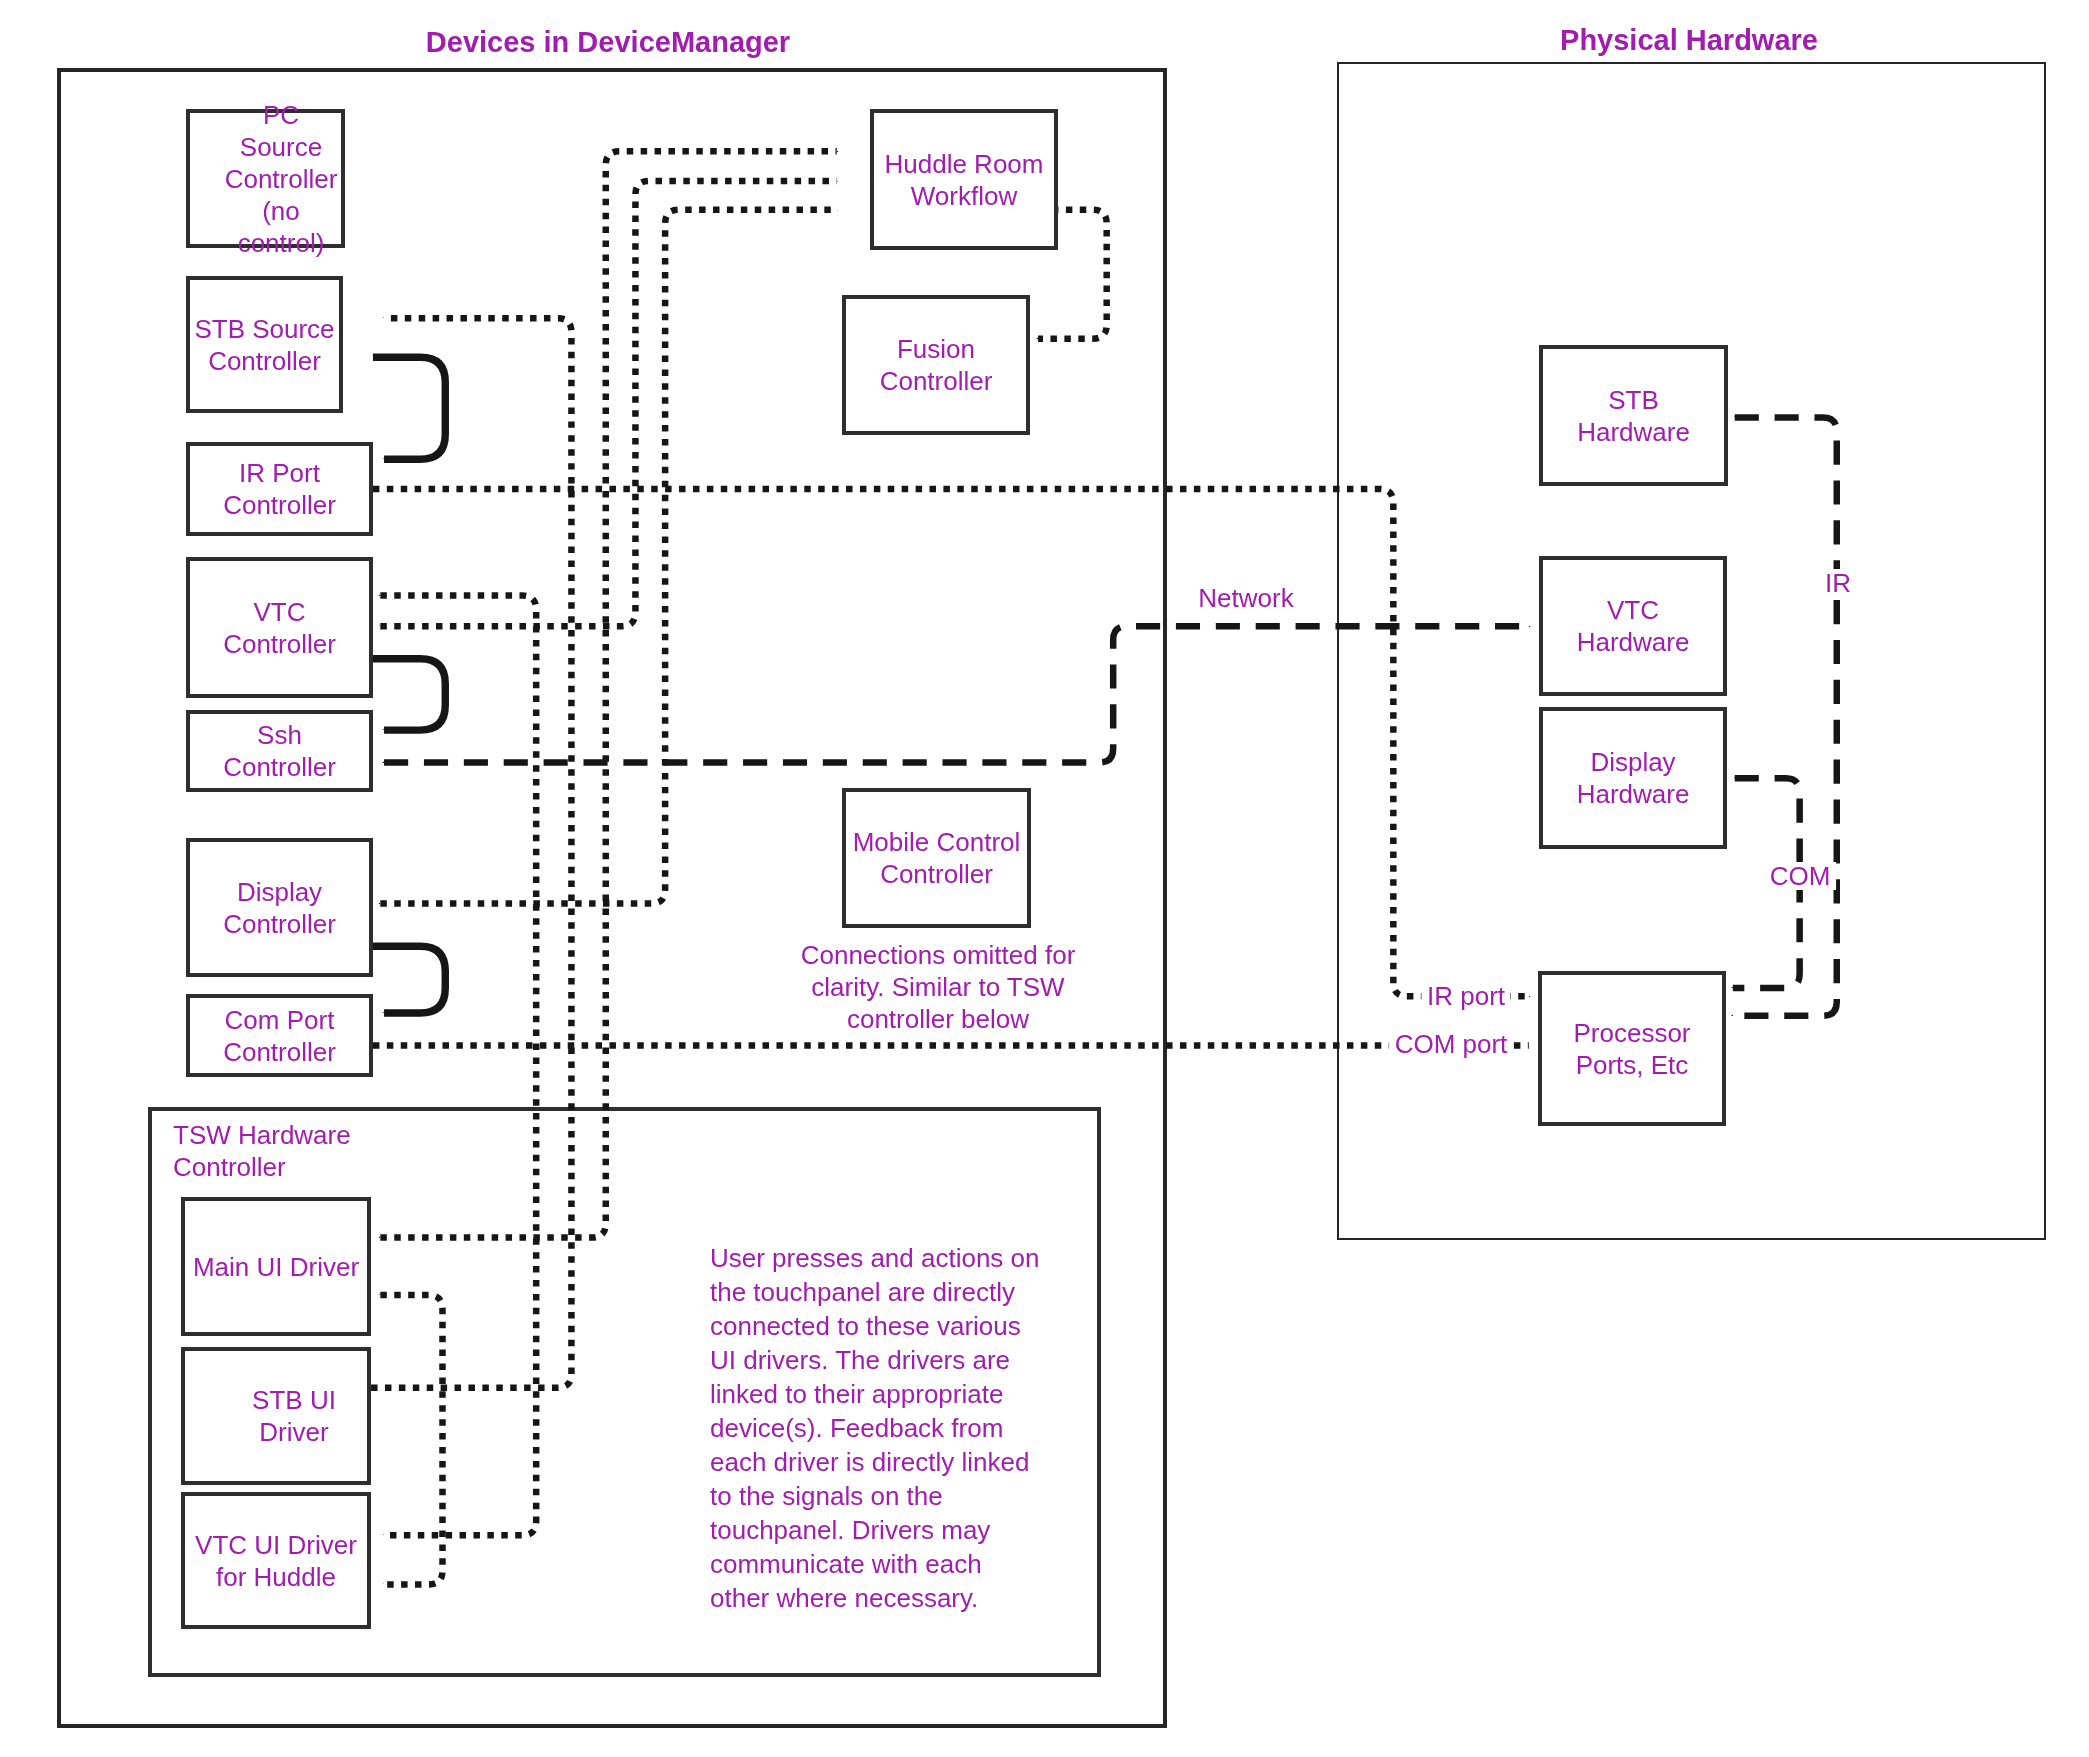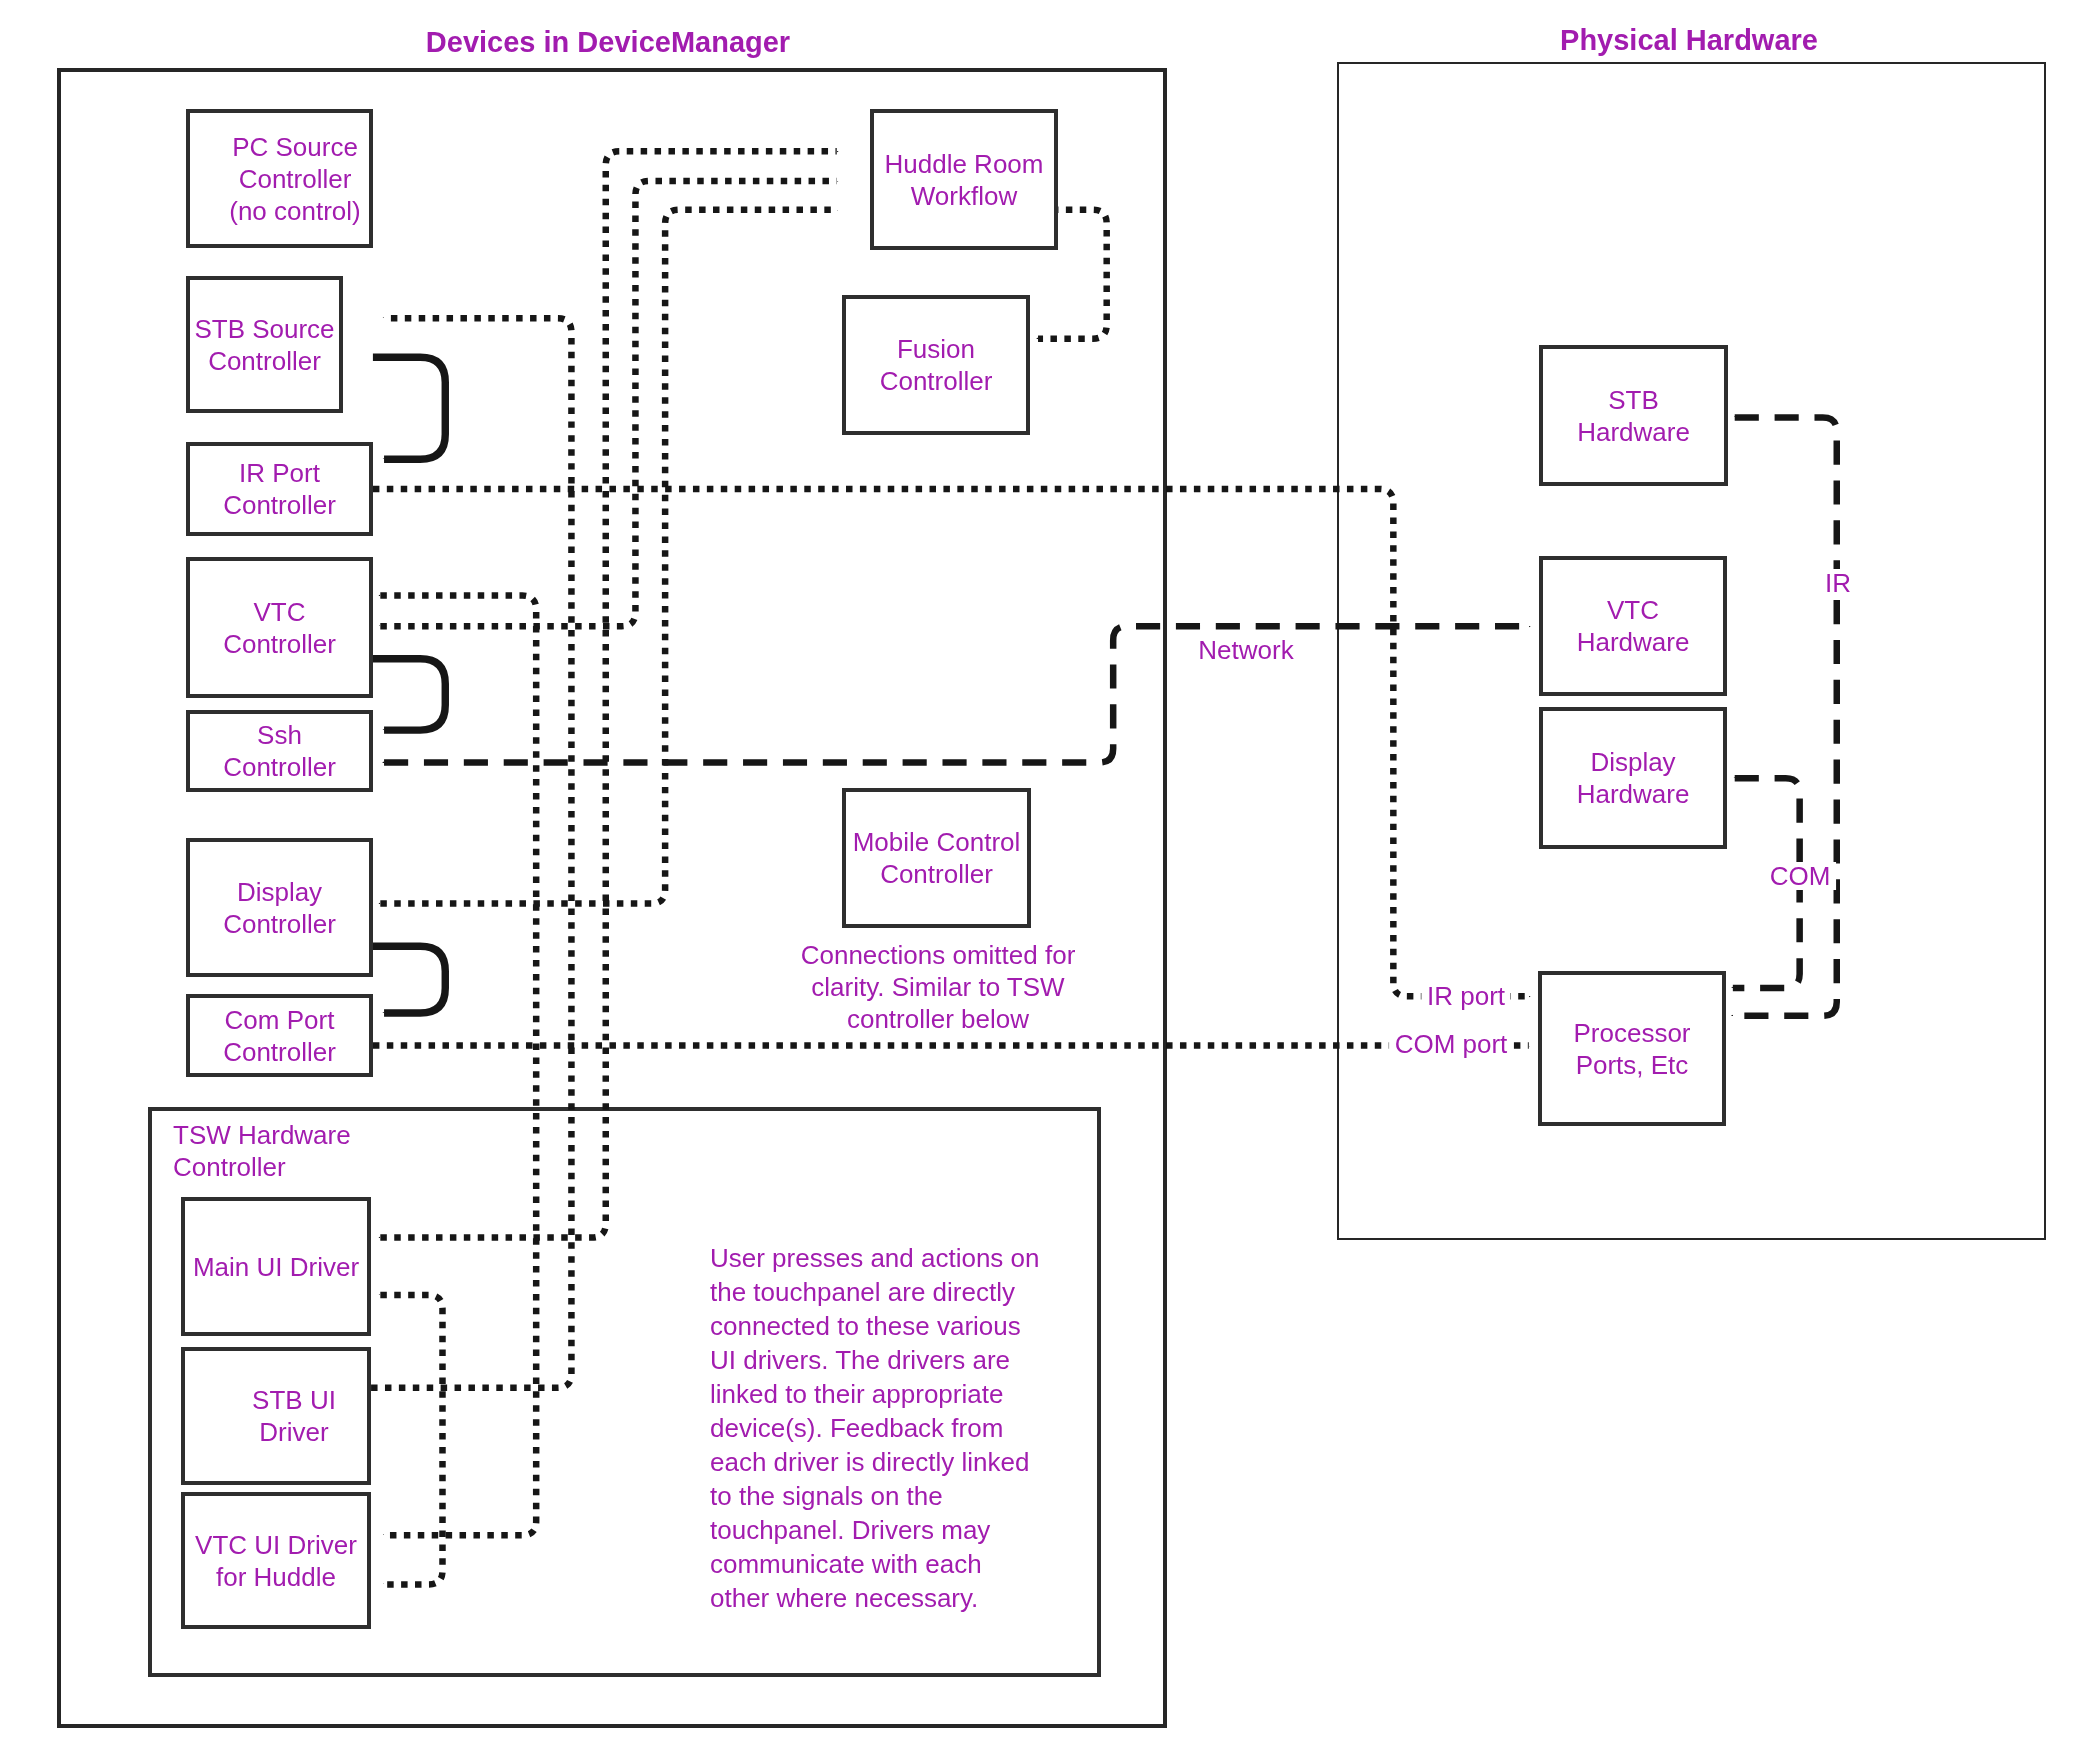--- a/index.html
+++ b/index.html
@@ -30,38 +30,38 @@
   .group-label{
     position:absolute;z-index:4;font-size:26px;line-height:32px;white-space:pre-line;
   }
   #tsw-label{left:173px;top:1119px;}
   .note{
     position:absolute;z-index:4;font-size:26px;line-height:34px;white-space:pre-line;
   }
   #mobile-note{left:798px;top:939px;width:280px;text-align:center;line-height:32px;}
   #tsw-note{left:710px;top:1241px;width:390px;text-align:left;}
   
-  #n-pc{left:186px;top:109px;width:187px;height:139px;padding-left:31px;}
+  #n-pc{left:186px;top:109px;width:159px;height:139px;padding-left:31px;}
   #n-stb-src{left:186px;top:276px;width:157px;height:137px;}
   #n-ir-port{left:186px;top:442px;width:187px;height:94px;}
   #n-vtc{left:186px;top:557px;width:187px;height:141px;}
   #n-ssh{left:186px;top:710px;width:187px;height:82px;}
   #n-display{left:186px;top:838px;width:187px;height:139px;}
   #n-com{left:186px;top:994px;width:187px;height:83px;}
   #n-huddle{left:842px;top:109px;width:188px;height:141px;margin-left:28px;}
   #n-fusion{left:842px;top:295px;width:188px;height:140px;}
   #n-mobile{left:842px;top:788px;width:189px;height:140px;}
   #n-main-ui{left:181px;top:1197px;width:190px;height:139px;}
   #n-stb-ui{left:181px;top:1347px;width:190px;height:138px;padding-left:36px;}
   #n-vtc-ui{left:181px;top:1492px;width:190px;height:137px;}
   #n-stb-hw{left:1539px;top:345px;width:189px;height:141px;}
   #n-vtc-hw{left:1539px;top:556px;width:188px;height:140px;}
   #n-display-hw{left:1539px;top:707px;width:188px;height:142px;}
   #n-processor{left:1538px;top:971px;width:188px;height:155px;}
-  #lbl-network{left:1246px;top:650px;}
+  #lbl-network{left:1246px;top:598px;}
   #lbl-ir-port{left:1466px;top:996px;}
   #lbl-com-port{left:1451px;top:1044px;}
   #lbl-ir{left:1838px;top:583px;}
   #lbl-com{left:1800px;top:876px;}
 </style>
 </head>
 <body>
 
 <div id="canvas">
 

